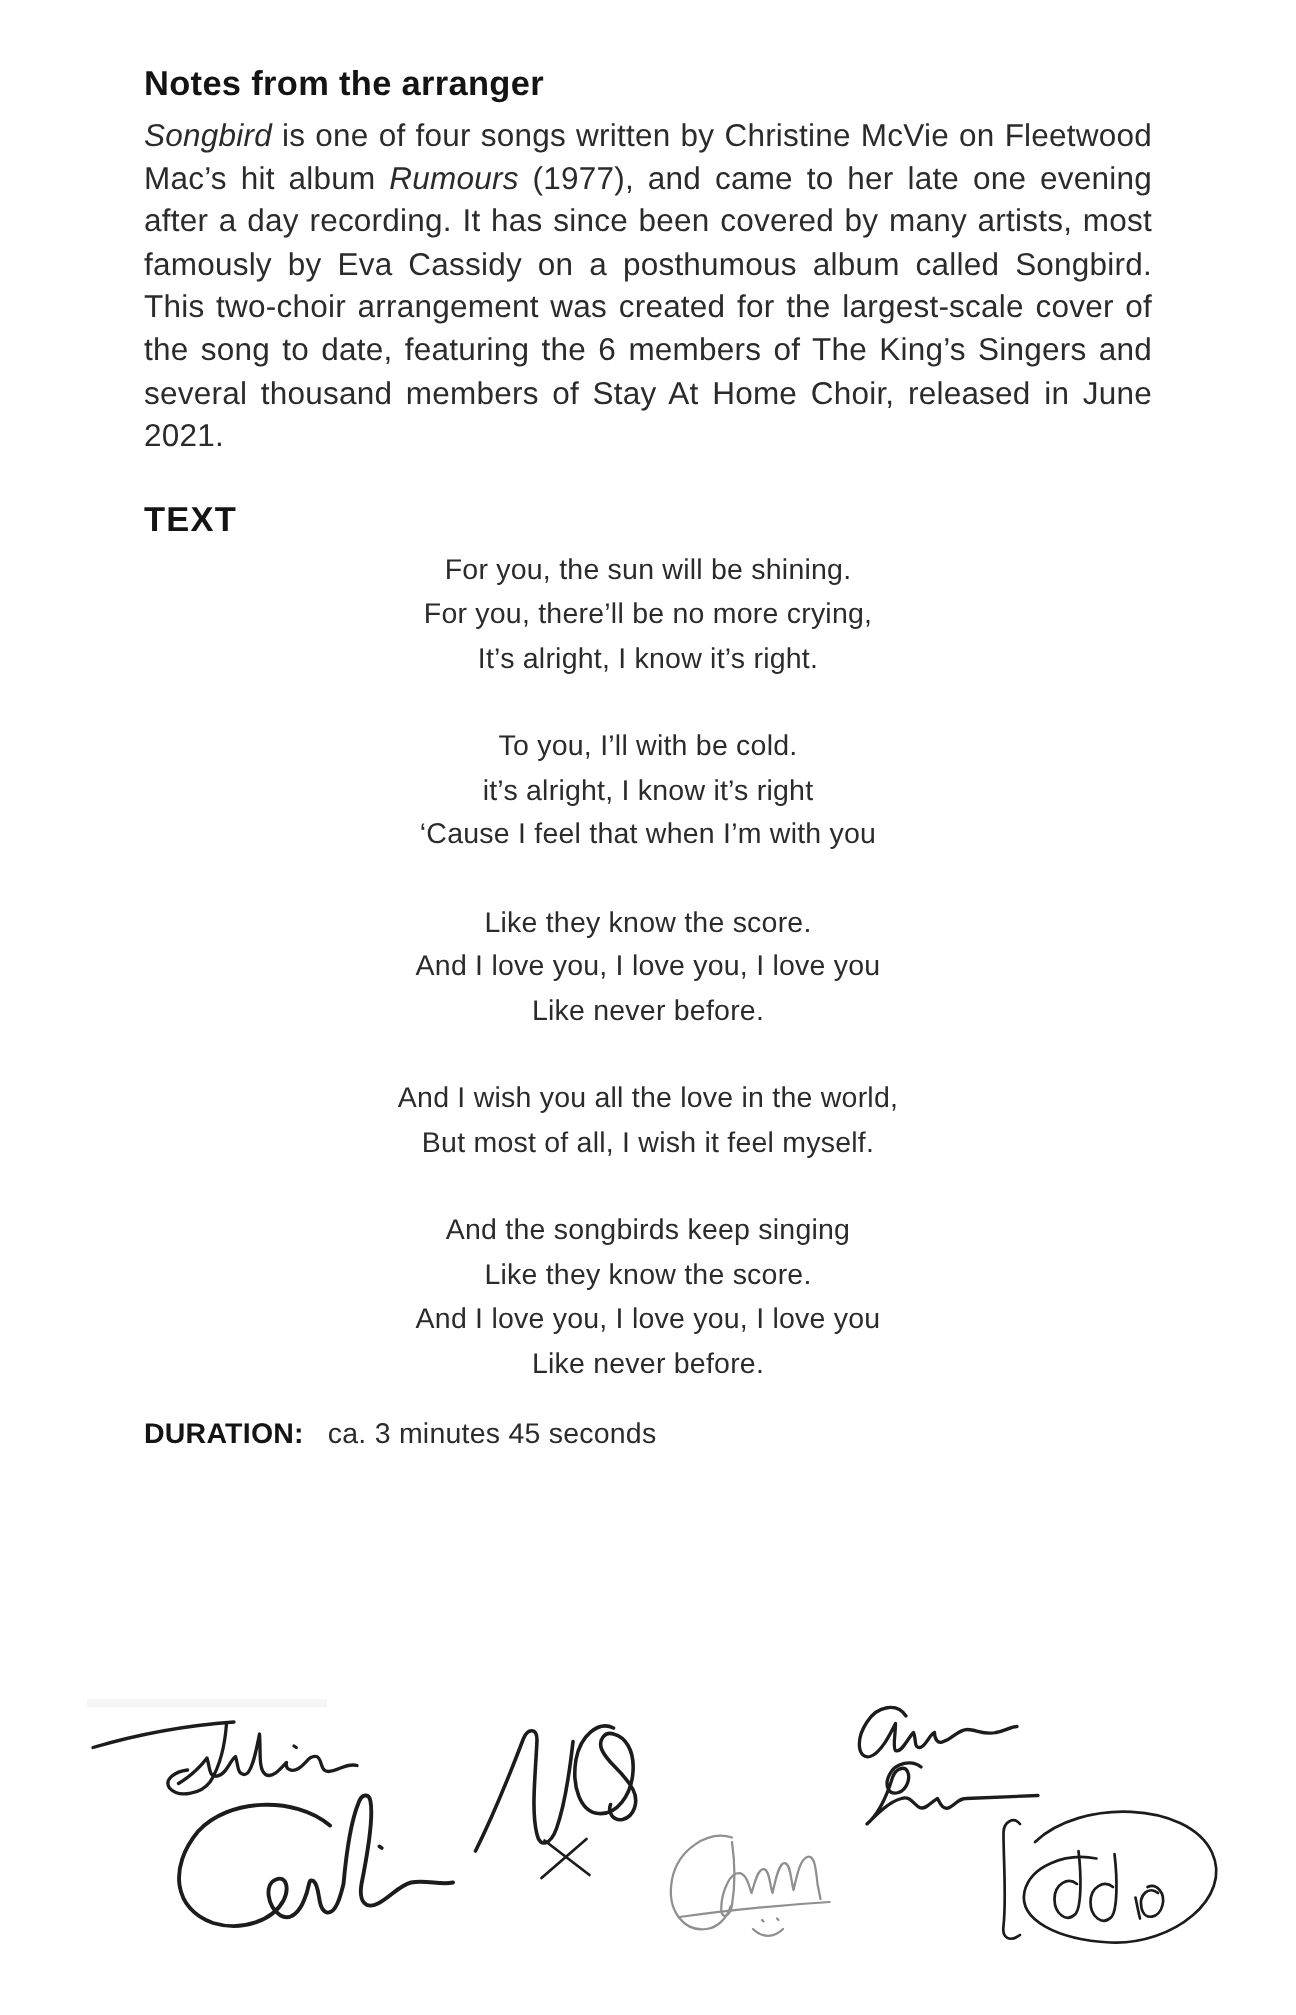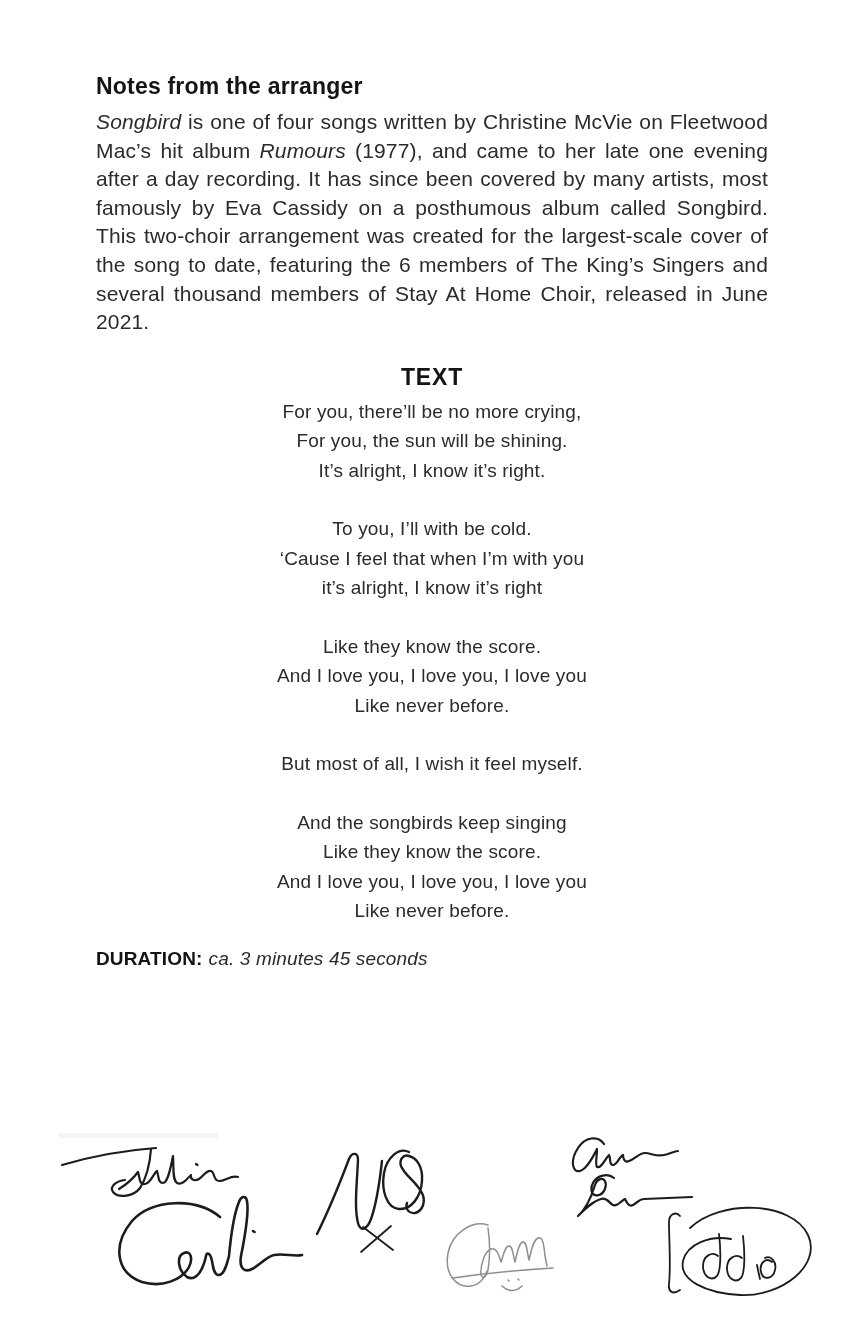--- a/index.html
+++ b/index.html
@@ -10,21 +10,21 @@
   .page {
     position: relative;
     width: 864px;
     height: 1343px;
     margin: 0 auto;
     background: var(--page-bg, #ffffff);
     overflow: hidden;
     font-family: "Liberation Sans", sans-serif;
     color: var(--text, #2b2b2b);
     box-sizing: border-box;
-    padding: 73px 96px 0 96px;
+    padding: 42px 96px 0 96px;
   }
   h1.notes-heading {
     margin: 0 0 8px 0;
     font-size: 23px;
     font-weight: 800;
     letter-spacing: 0.2px;
     color: var(--heading, #141414);
   }
   p.para {
     margin: 0;
@@ -32,41 +32,41 @@
     line-height: 28.6px;
     text-align: justify;
     letter-spacing: 0.15px;
     color: var(--text, #2b2b2b);
   }
   p.para .it { font-style: italic; }
   h2.lyrics-heading {
     margin: 27px 0 6px 0;
     font-size: 23px;
     font-weight: 800;
-    text-align: center;
+    text-align: left;
     letter-spacing: 0.8px;
     color: var(--heading, #141414);
   }
   .lyrics { text-align: center; }
   .stanza { margin: 0 0 29px 0; }
   .stanza:last-child { margin-bottom: 18px; }
   .lyric-line {
     font-size: 19px;
     line-height: 29.5px;
     letter-spacing: 0.15px;
     color: var(--text, #2b2b2b);
   }
   p.duration {
     margin: 22px 0 0 0;
     font-size: 19px;
     letter-spacing: 0.15px;
     color: var(--text, #2b2b2b);
   }
   p.duration strong { font-weight: 800; color: var(--heading, #141414); }
-  p.duration span { margin-left: 6px; font-style: italic; }
+  p.duration span { margin-left: 16px; }
   .signatures {
     position: absolute;
     left: 0;
     bottom: 0;
     width: 864px;
     height: 228px;
   }
   .signatures svg { display: block; }
 </style>
 </head>
@@ -75,35 +75,36 @@
 <div class="page">
 
   <h1 class="notes-heading">Notes from the arranger</h1>
 
   <p class="para" id="arranger-paragraph"><span class="it">Songbird</span><span> is one of four songs written by Christine McVie on Fleetwood Mac’s hit album </span><span class="it">Rumours</span><span> (1977), and came to her late one evening after a day recording. It has since been covered by many artists, most famously by Eva Cassidy on a posthumous album called Songbird. This two-choir arrangement was created for the largest-scale cover of the song to date, featuring the 6 members of The King’s Singers and several thousand members of Stay At Home Choir, released in June 2021.</span></p>
 
   <h2 class="lyrics-heading">TEXT</h2>
 
   <div class="lyrics" id="lyrics">
       <div class="stanza">
+        <div class="lyric-line">For you, the sun will be shining.</div>
         <div class="lyric-line">For you, there’ll be no more crying,</div>
-        <div class="lyric-line">For you, the sun will be shining.</div>
         <div class="lyric-line">It’s alright, I know it’s right.</div>
       </div>
       <div class="stanza">
         <div class="lyric-line">To you, I’ll with be cold.</div>
+        <div class="lyric-line">it’s alright, I know it’s right</div>
         <div class="lyric-line">‘Cause I feel that when I’m with you</div>
-        <div class="lyric-line">it’s alright, I know it’s right</div>
       </div>
       <div class="stanza">
         <div class="lyric-line">Like they know the score.</div>
         <div class="lyric-line">And I love you, I love you, I love you</div>
         <div class="lyric-line">Like never before.</div>
       </div>
       <div class="stanza">
+        <div class="lyric-line">And I wish you all the love in the world,</div>
         <div class="lyric-line">But most of all, I wish it feel myself.</div>
       </div>
       <div class="stanza">
         <div class="lyric-line">And the songbirds keep singing</div>
         <div class="lyric-line">Like they know the score.</div>
         <div class="lyric-line">And I love you, I love you, I love you</div>
         <div class="lyric-line">Like never before.</div>
       </div>
     </div>
 

